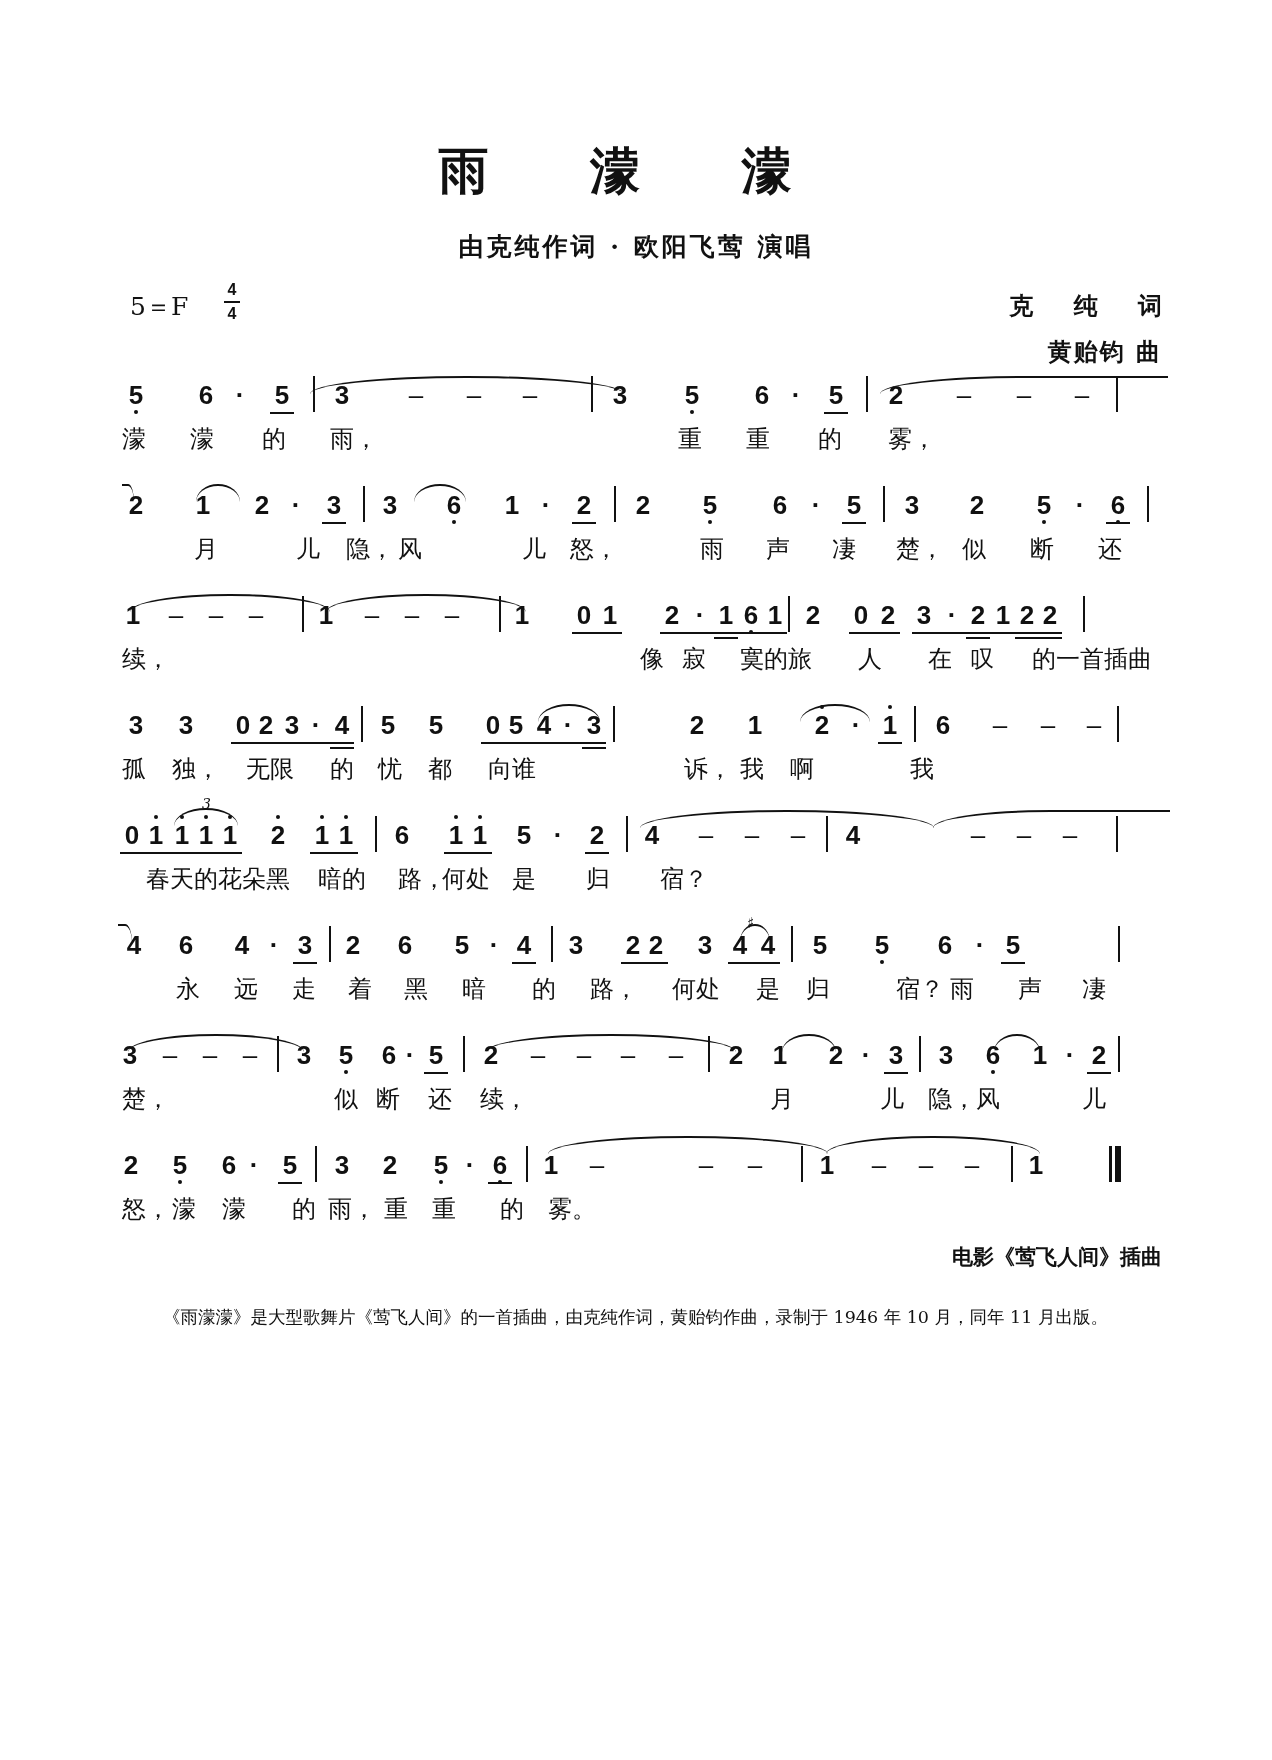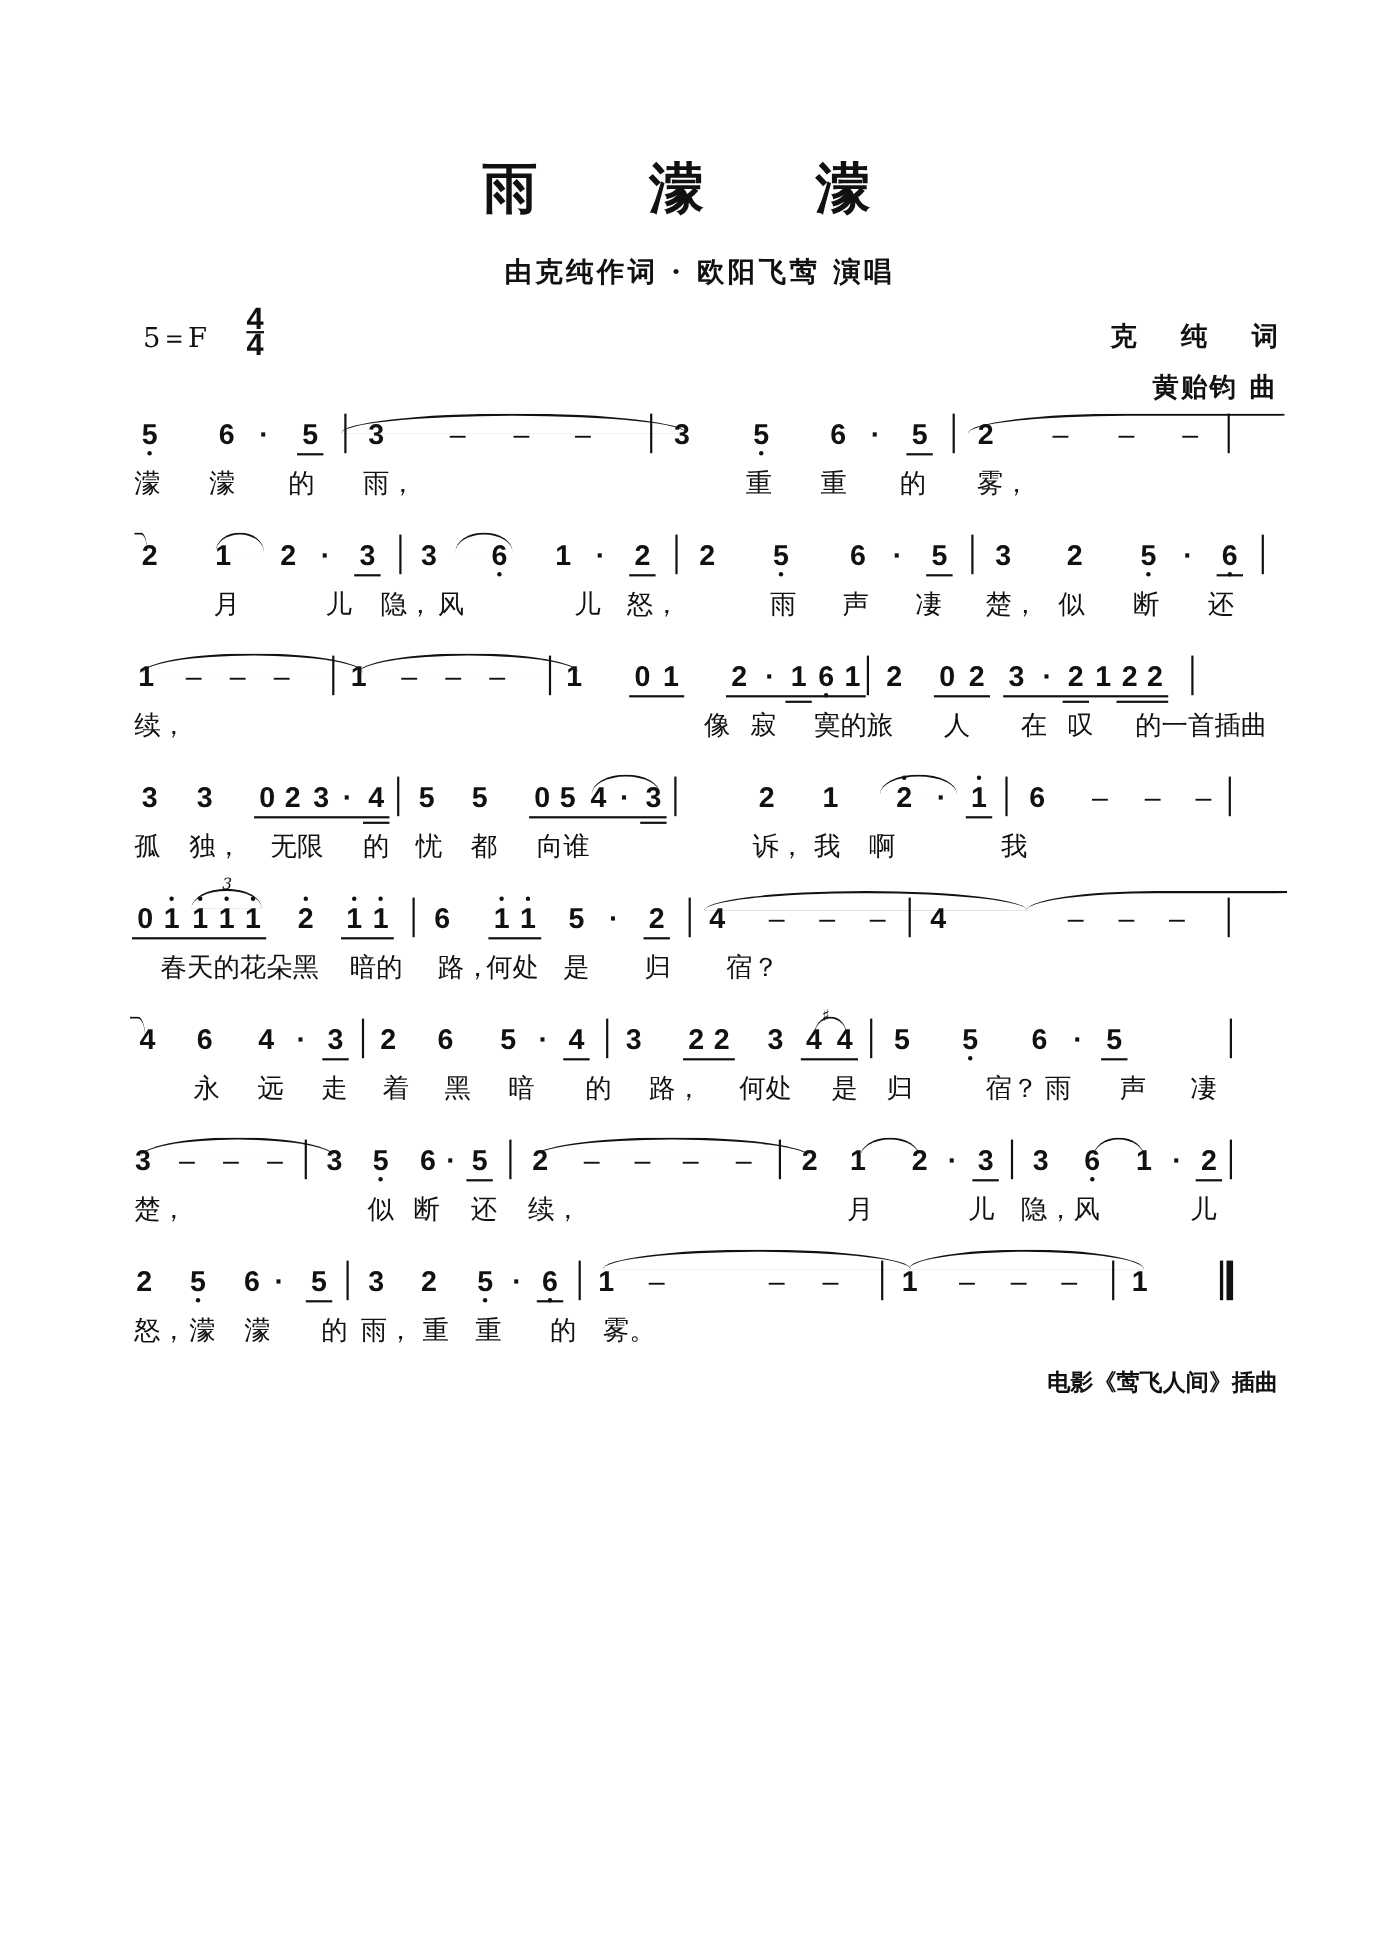--- a/index.html
+++ b/index.html
@@ -1,20 +1,20 @@
 <!DOCTYPE html>
 <html><head>
 <meta charset="utf-8">
 <style>
   html, body { margin: 0; padding: 0; background: #ffffff; }
   body { width: 1272px; height: 1760px; position: relative; overflow: hidden; color: #111; font-family: "DejaVu Sans", sans-serif; }
   .title { position: absolute; left: 0; width: 1272px; top: 138px; text-align: center; font-family: "DejaVu Serif", serif; font-weight: bold; font-size: 50px; letter-spacing: 42px; }
   .subtitle { position: absolute; left: 0; width: 1272px; top: 230px; text-align: center; font-family: "DejaVu Serif", serif; font-weight: bold; font-size: 25px; letter-spacing: 3px; }
   .key { position: absolute; left: 130px; top: 290px; font-family: "DejaVu Serif", serif; font-size: 25px; }
-  .timesig { position: absolute; left: 224px; top: 280px; font-family: "Liberation Sans", sans-serif; font-weight: bold; font-size: 28px; line-height: 20px; text-align: center; width: 16px; }
+  .timesig { position: absolute; left: 224px; top: 280px; font-family: "Liberation Sans", sans-serif; font-weight: bold; font-size: 16px; line-height: 20px; text-align: center; width: 16px; }
   .timesig .bar { display: block; height: 2px; background: #111; margin: 1px 0; }
   .credit { position: absolute; right: 110px; font-family: "DejaVu Sans", sans-serif; font-weight: bold; font-size: 24px; text-align: right; letter-spacing: 2px; }
   .credit-lyric { top: 290px; letter-spacing: 16px; right: 94px; }
   .credit-music { top: 336px; }
 
   .staff { position: absolute; left: 0; width: 1272px; height: 110px; }
   .tok { position: absolute; top: 20px; width: 28px; margin-left: -14px; text-align: center; font-family: "Liberation Sans", sans-serif; font-weight: bold; font-size: 26px; line-height: 30px; height: 30px; }
   .tok.dash { font-weight: normal; }
   .lowdot::after { content: ""; position: absolute; left: 50%; margin-left: -2px; bottom: -4px; width: 4px; height: 4px; border-radius: 50%; background: #111; }
   .highdot::before { content: ""; position: absolute; left: 50%; margin-left: -2px; top: -5px; width: 4px; height: 4px; border-radius: 50%; background: #111; }
@@ -421,13 +421,14 @@
         <div class="lyr" style="left: 432px;">重</div>
         <div class="lyr" style="left: 500px;">的</div>
         <div class="lyr" style="left: 548px;">雾。</div>
       </div>
     </div>
   </div>
 
 <div class="source">电影《莺飞人间》插曲</div>
 
 <div class="article">
+  <p>《雨濛濛》是大型歌舞片《莺飞人间》的一首插曲，由克纯作词，黄贻钧作曲，录制于 1946 年 10 月，同年 11 月出版。</p>
 </div>
 
 </body></html>

